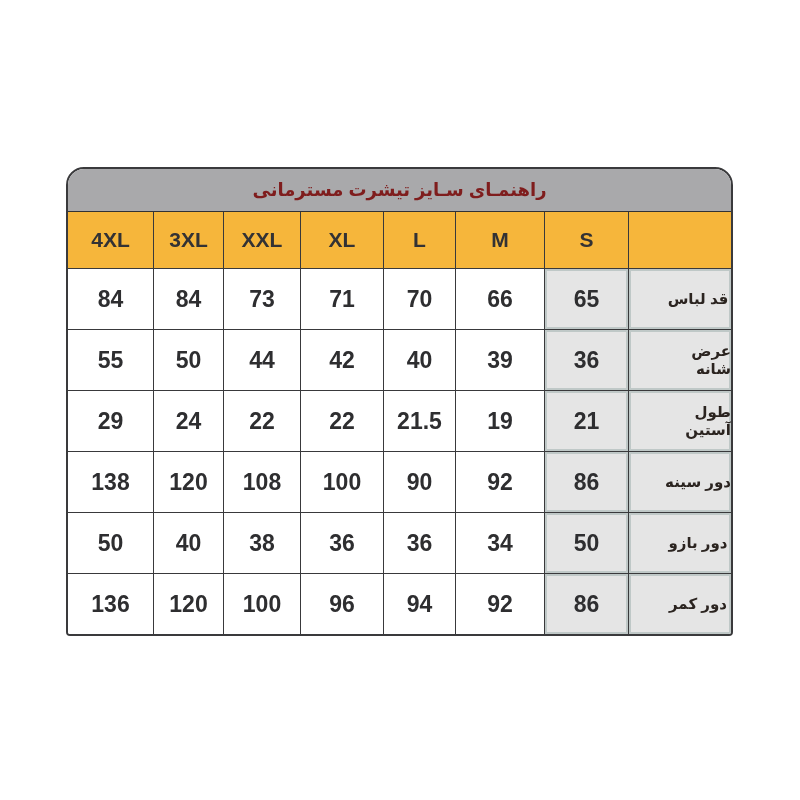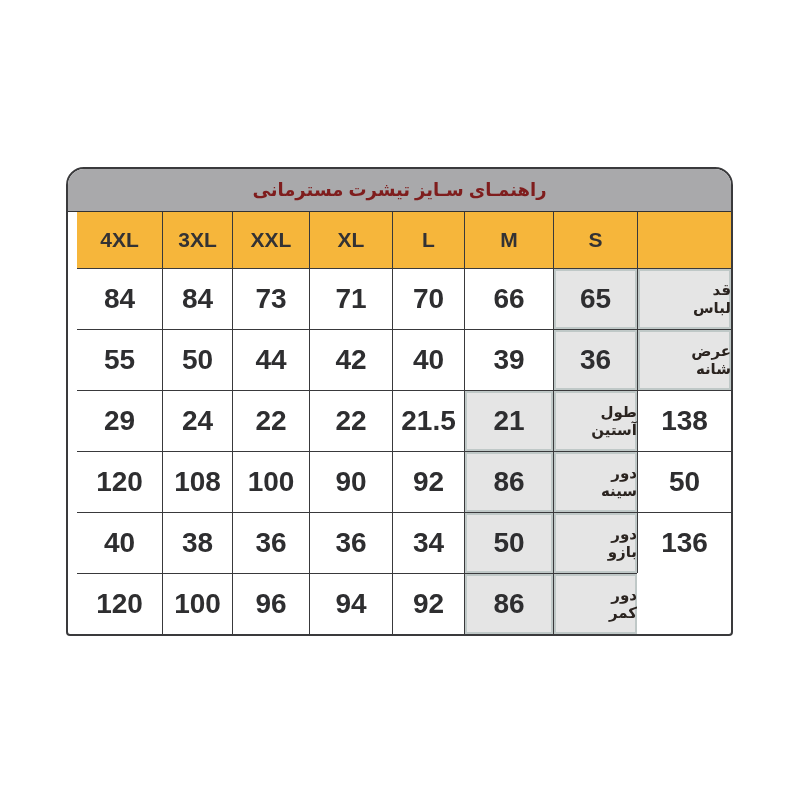--- a/index.html
+++ b/index.html
@@ -34,32 +34,31 @@
     align-items: center;
     justify-content: center;
     font-size: 18px;
     font-weight: bold;
     color: #7f1d1d;
     letter-spacing: 0.5px;
   }
   .grid {
     display: grid;
     grid-template-columns: 85px 70px 77px 83px 72px 89px 84px 1fr;
-    margin-left: 9px;
   }
   .cell {
     display: flex;
     align-items: center;
     justify-content: center;
     border-left: 1.4px solid #39393b;
     border-top: 1.4px solid #39393b;
     background: #ffffff;
     color: #2e2e30;
     height: 60px;
-    font-size: 28px;
+    font-size: 23px;
   }
   .grid .cell:nth-child(8n+1) { border-left: none; }
   .grid .cell.head { border-top: none; }
   .head {
     background: #f6b63b;
     height: 56px;
     font-weight: bold;
     font-size: 21px;
     color: #333234;
   }
@@ -111,20 +110,21 @@
       <div class="cell value">40</div>
       <div class="cell value">39</div>
       <div class="cell value teal">36</div>
       <div class="cell teal label-cell">عرض شانه</div>
 
       <div class="cell value">29</div>
       <div class="cell value">24</div>
       <div class="cell value">22</div>
       <div class="cell value">22</div>
       <div class="cell value">21.5</div>
+      <div class="cell value">19</div>
       <div class="cell value teal">21</div>
       <div class="cell teal label-cell">طول آستین</div>
 
       <div class="cell value">138</div>
       <div class="cell value">120</div>
       <div class="cell value">108</div>
       <div class="cell value">100</div>
       <div class="cell value">90</div>
       <div class="cell value">92</div>
       <div class="cell value teal">86</div>

